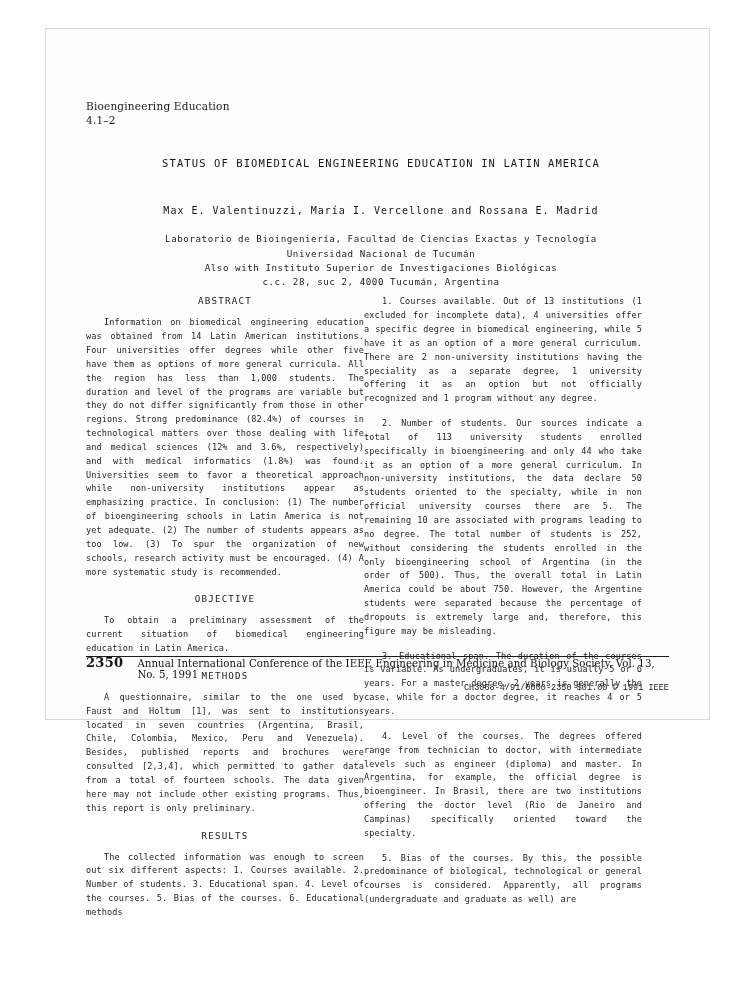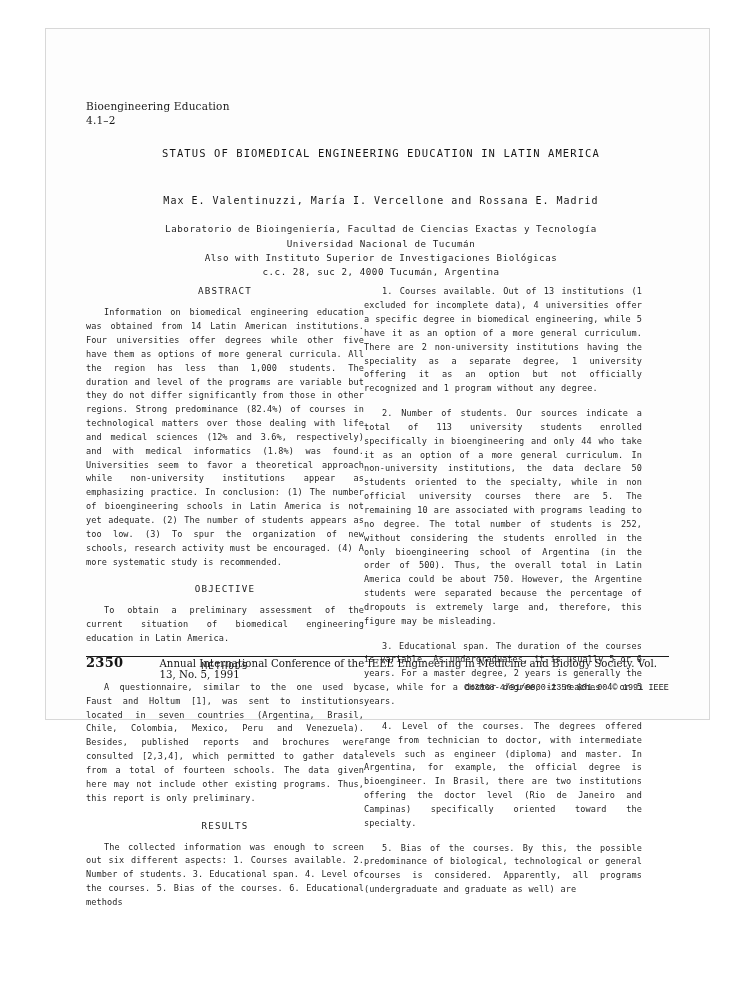--- a/index.html
+++ b/index.html
@@ -40,21 +40,21 @@
     font-family: "DejaVu Serif", serif;
     font-size: 10.5px;
     color: #1a1a1a;
     line-height: 1.35;
     letter-spacing: 0.2px;
   }
   .journal .line2 {
     font-size: 10.5px;
   }
   .title {
-    margin-top: 20px;
+    margin-top: 30px;
     text-align: center;
     font-family: "DejaVu Sans Mono", monospace;
     font-size: 10.5px;
     letter-spacing: 1.1px;
     color: #161616;
   }
   .authors {
     margin-top: 36px;
     text-align: center;
     font-family: "DejaVu Sans Mono", monospace;
@@ -110,21 +110,20 @@
     position: absolute;
     left: 40px;
     right: 40px;
     bottom: 26px;
   }
   .footer-row {
     display: flex;
     align-items: baseline;
     font-family: "DejaVu Serif", serif;
     color: #141414;
-    gap: 22px;
   }
   .pageno {
     font-weight: bold;
     font-size: 13px;
     letter-spacing: 0.3px;
     margin-right: 14px;
   }
   .footer-text {
     font-size: 10.2px;
     letter-spacing: 0.05px;

